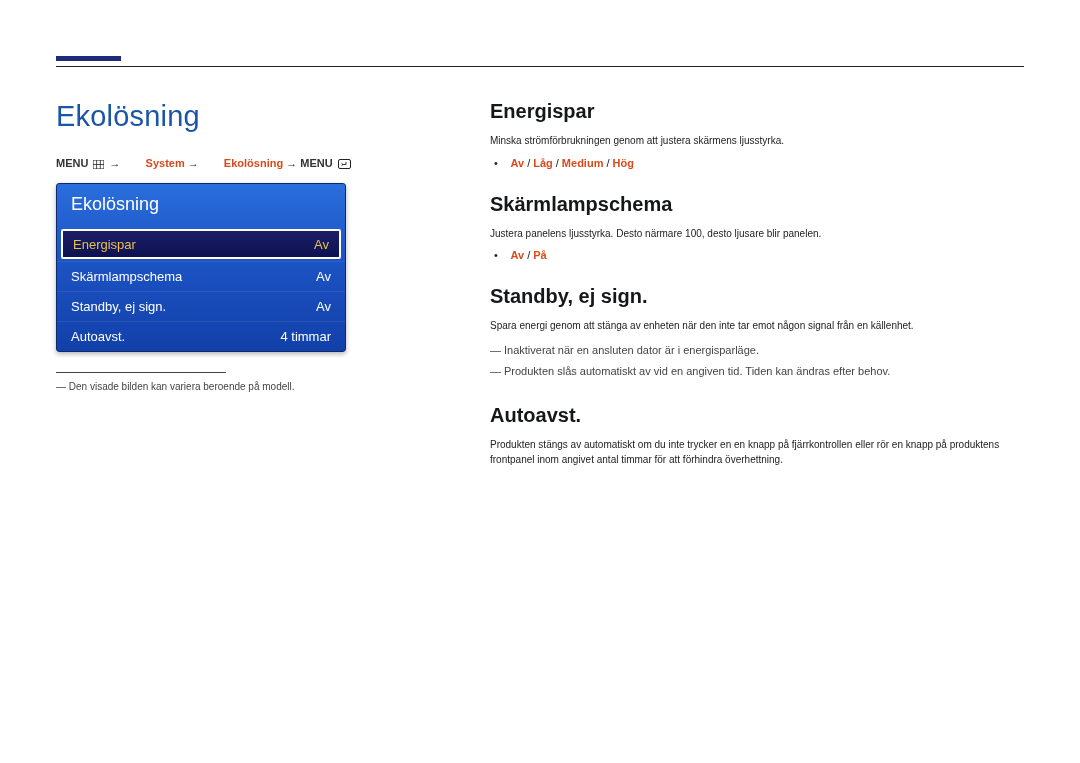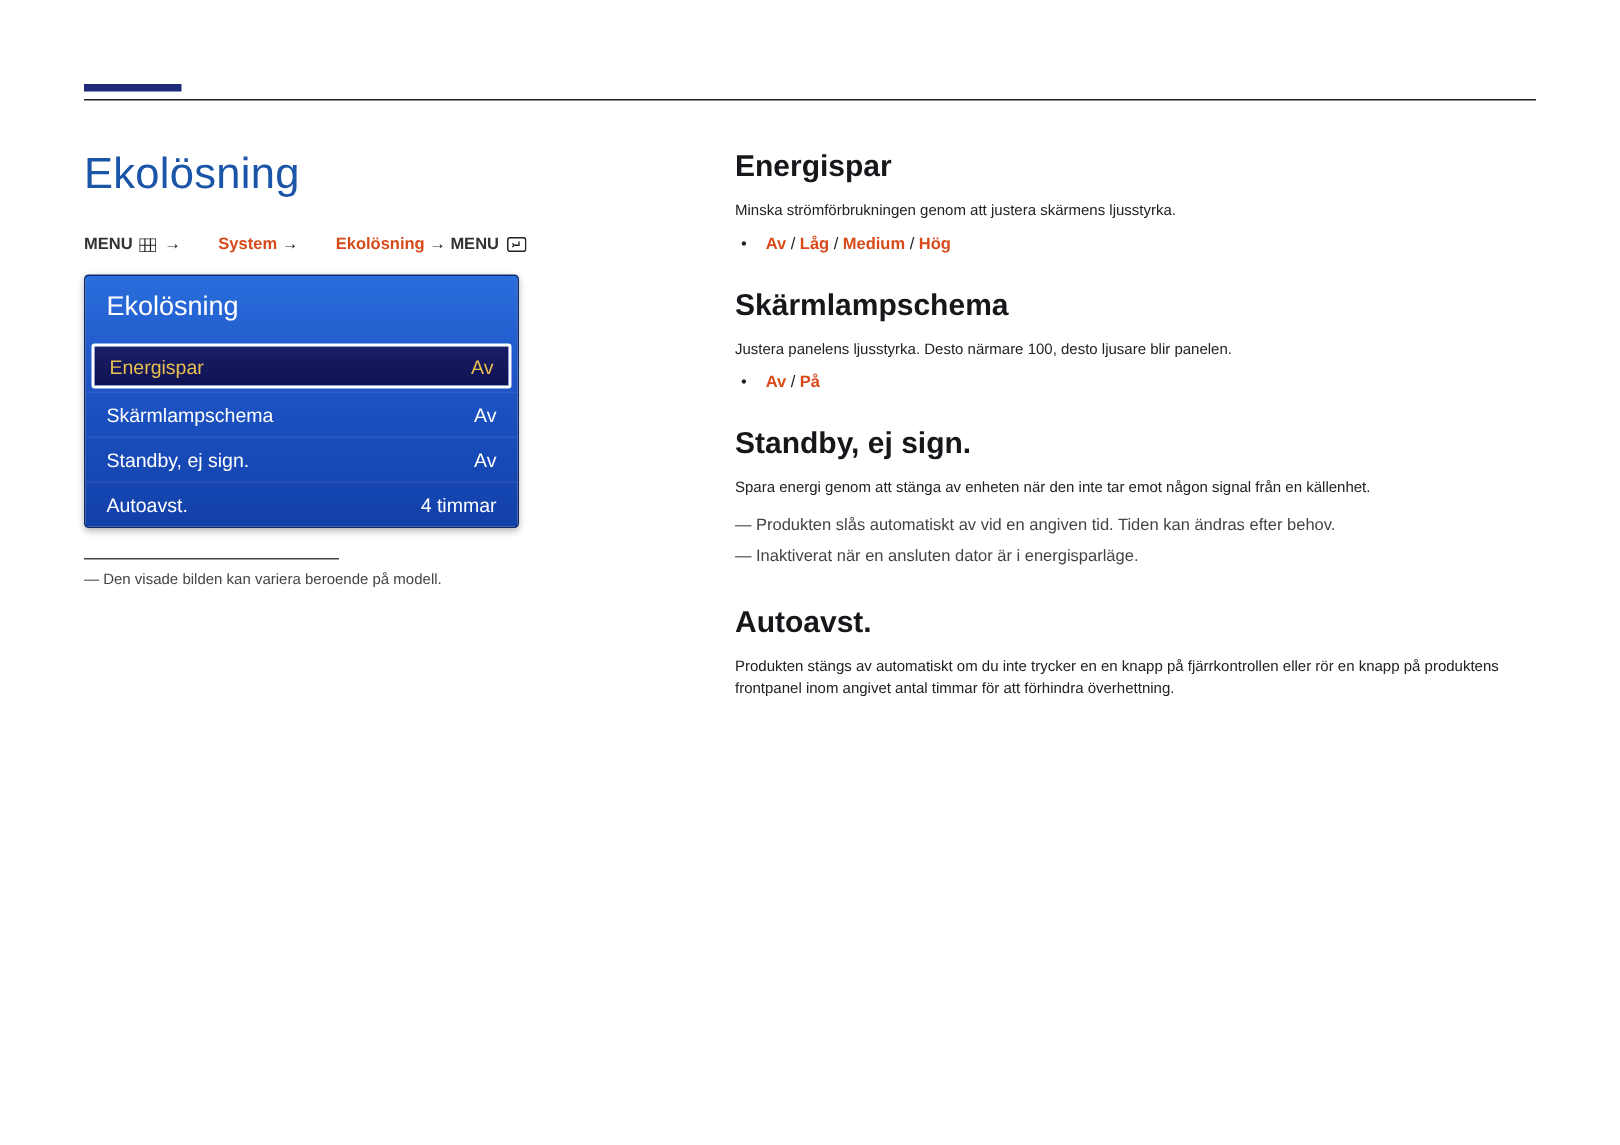--- a/index.html
+++ b/index.html
@@ -232,22 +232,22 @@
       <ul class="opt-list">
         <li>
           <span class="opt">Av</span><span class="slash">/</span><span class="opt">På</span>
         </li>
       </ul>
     </div>
 
     <div class="sec">
       <h2>Standby, ej sign.</h2>
       <p class="desc">Spara energi genom att stänga av enheten när den inte tar emot någon signal från en källenhet.</p>
+      <div class="dash-note">Inaktiverat när en ansluten dator är i energisparläge.</div>
       <div class="dash-note">Produkten slås automatiskt av vid en angiven tid. Tiden kan ändras efter behov.</div>
-      <div class="dash-note">Inaktiverat när en ansluten dator är i energisparläge.</div>
     </div>
 
     <div class="sec">
       <h2>Autoavst.</h2>
       <p class="desc">Produkten stängs av automatiskt om du inte trycker en en knapp på fjärrkontrollen eller rör en knapp på produktens frontpanel inom angivet antal timmar för att förhindra överhettning.</p>
     </div>
 
   </div>
 </div>
 

